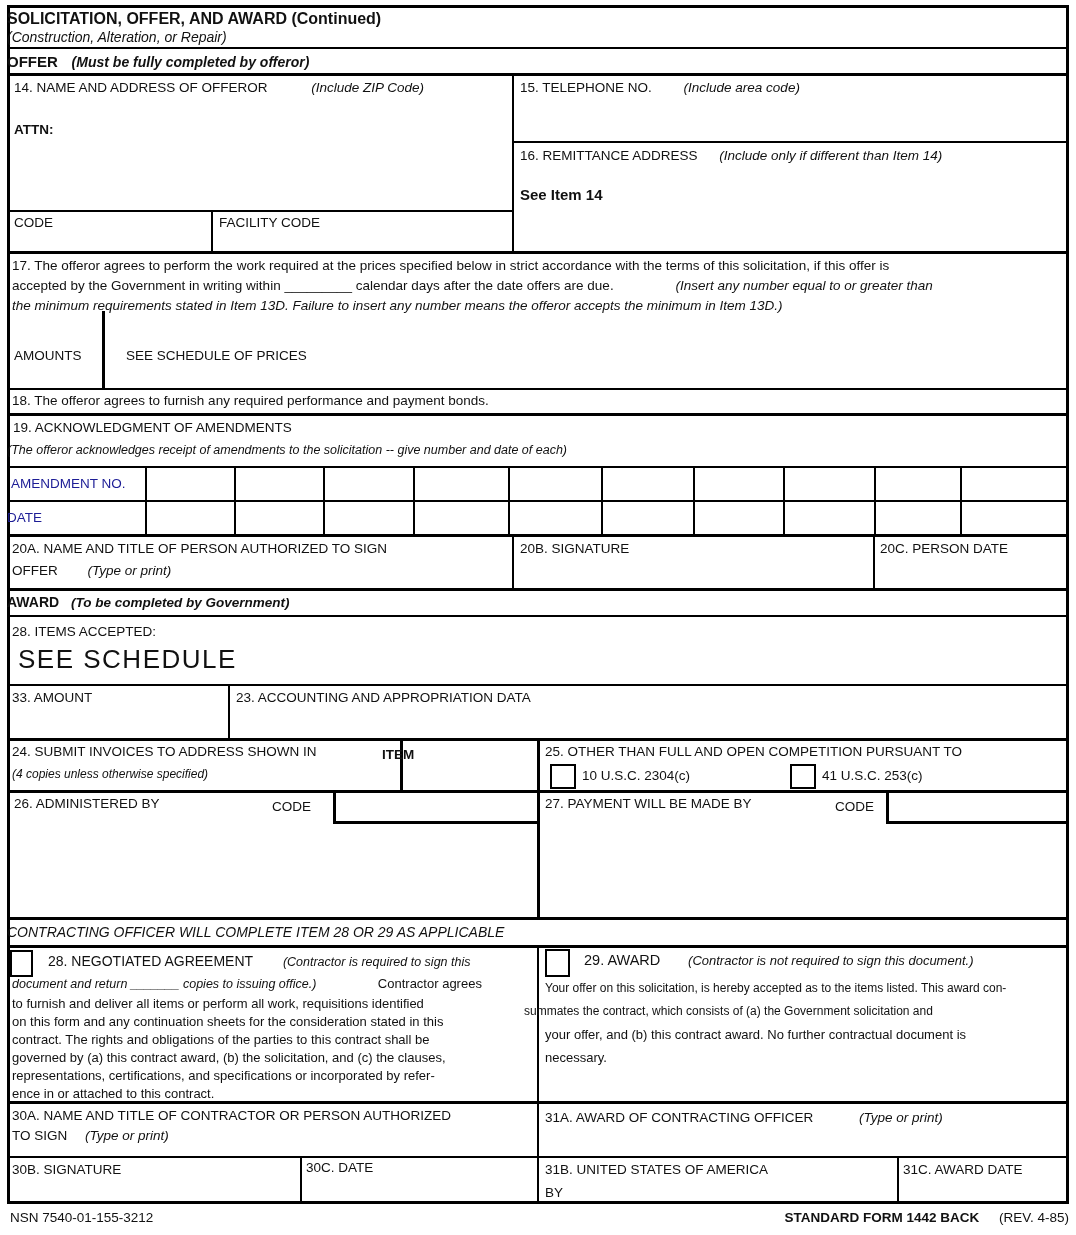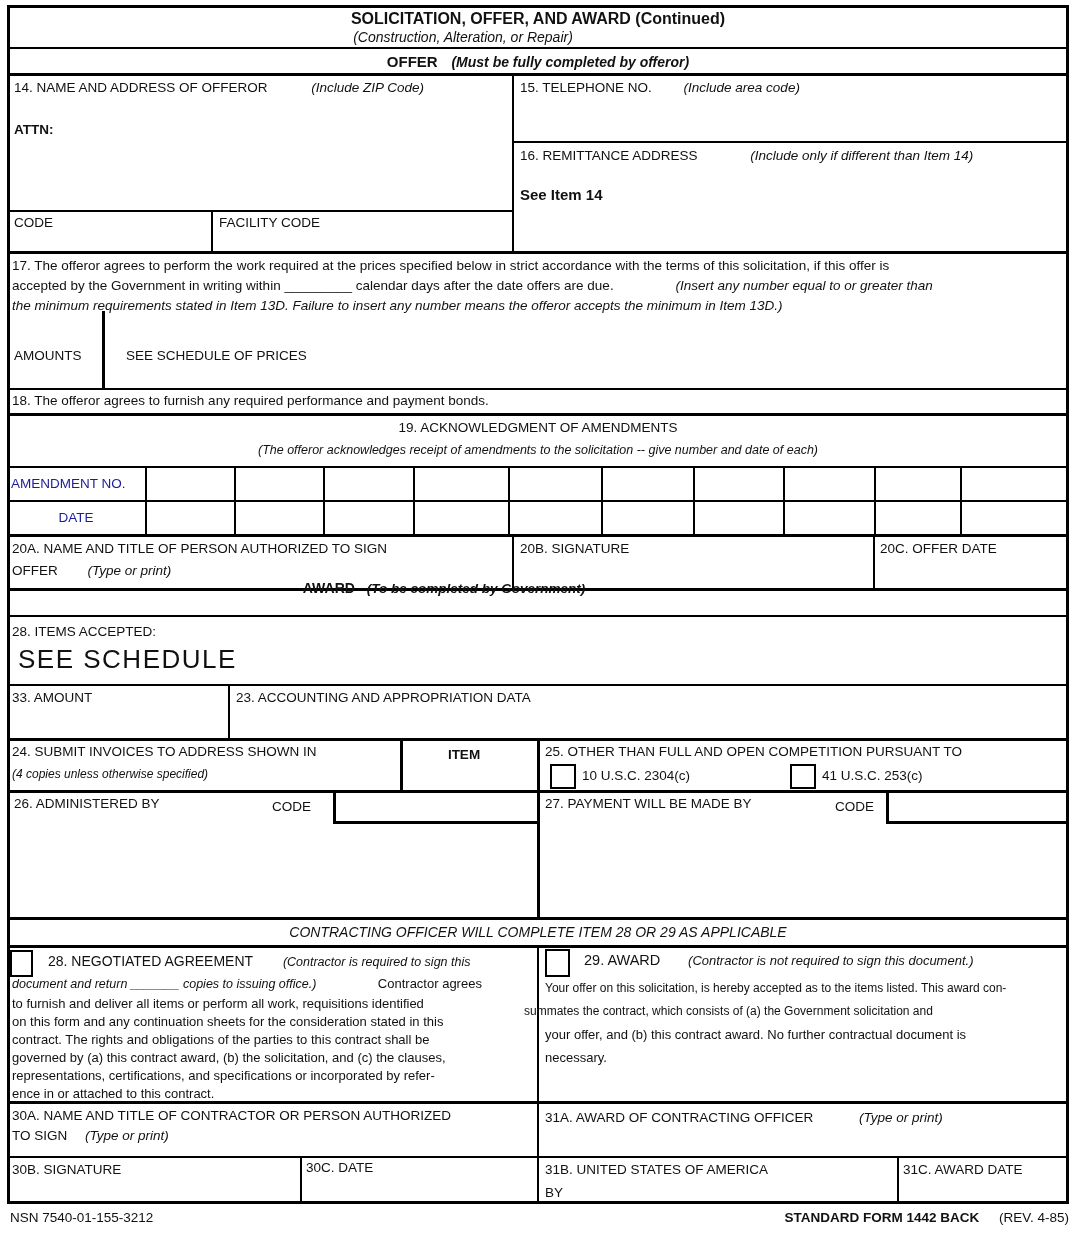--- a/index.html
+++ b/index.html
@@ -1,20 +1,20 @@
 <!DOCTYPE html>
 <html><head>
 <meta charset="utf-8">
 <style>
   html,body{margin:0;padding:0;background:#fff;}
   #page{position:relative;width:1076px;height:1235px;background:#fff;
         font-family:"Liberation Sans", sans-serif;color:#111;overflow:hidden;}
   .hl,.vl{position:absolute;background:#000;}
   .txt{position:absolute;white-space:nowrap;font-size:13.5px;color:#111;line-height:1.15;}
-  .ctr{text-align:center;}
+  .ctr{}
   .b{font-weight:bold;}
   .it{font-style:italic;}
   .blue{color:#1d1d96;}
   .small{font-size:12.5px;}
   .cb{position:absolute;border:2px solid #000;background:#fff;}
   .amcell{position:absolute;border-left:2px solid #000;background:transparent;}
   .big{font-size:26px;font-weight:normal;letter-spacing:1.5px;}
   .title{font-size:16px;font-weight:bold;}
   .sub{font-size:14px;font-style:italic;}
 </style>
@@ -85,66 +85,66 @@
   <div class="txt" style="left:330px;top:230px;width:175px;height:20px"></div>
 
   <div class="txt" style="left:520px;top:80px">
     <span>15. TELEPHONE NO.</span>
     <span class="it" style="margin-left:28px">(Include area code)</span>
   </div>
   <div class="txt" style="left:520px;top:100px;width:540px;height:38px"></div>
 
   <div class="txt" style="left:520px;top:148px">
     <span>16. REMITTANCE ADDRESS</span>
-    <span class="it" style="margin-left:49px">(Include only if different than Item 14)</span>
+    <span class="it" style="margin-left:18px">(Include only if different than Item 14)</span>
   </div>
   <div class="txt b" style="left:520px;top:186px;font-size:15px">See Item 14</div>
 
   <div class="txt" style="left:12px;top:258px">17. The offeror agrees to perform the work required at the prices specified below in strict accordance with the terms of this solicitation, if this offer is</div>
   <div class="txt" style="left:12px;top:278px">
     <span>accepted by the Government in writing within _________  calendar days after the date offers are due.</span>
     <span class="it" style="margin-left:58px">(Insert any number equal to or greater than</span>
   </div>
   <div class="txt it" style="left:12px;top:298px">the minimum requirements stated in Item 13D.  Failure to insert any number means the offeror accepts the minimum in Item 13D.)</div>
   <div class="txt" style="left:14px;top:348px">AMOUNTS</div>
   <div class="txt" style="left:126px;top:348px">SEE SCHEDULE OF PRICES</div>
 
   <div class="txt" style="left:12px;top:393px">18. The offeror agrees to furnish any required performance and payment bonds.</div>
 
-  <div class="txt ctr" style="left:7px;top:420px;width:1062px">19. ACKNOWLEDGMENT OF AMENDMENTS</div>
+  <div class="txt ctr" style="left:13px;top:420px;width:1062px">19. ACKNOWLEDGMENT OF AMENDMENTS</div>
   <div class="txt it ctr small" style="left:7px;top:443px;width:1062px">(The offeror acknowledges receipt of amendments to the solicitation -- give number and date of each)</div>
   <div class="txt blue" style="left:11px;top:476px">AMENDMENT NO.</div>
   <div class="txt blue ctr" style="left:7px;top:510px;width:138px">DATE</div>
 
   <div class="txt" style="left:12px;top:541px">20A. NAME AND TITLE OF PERSON AUTHORIZED TO SIGN</div>
   <div class="txt" style="left:12px;top:563px">
     <span>OFFER</span>
     <span class="it" style="margin-left:26px">(Type or print)</span>
   </div>
   <div class="txt" style="left:520px;top:541px">20B. SIGNATURE</div>
   <div class="txt" style="left:520px;top:560px;width:350px;height:25px"></div>
-  <div class="txt" style="left:880px;top:541px">20C. OFFER DATE</div>
+  <div class="txt" style="left:880px;top:541px">20C. PERSON DATE</div>
   <div class="txt" style="left:880px;top:560px;width:185px;height:25px"></div>
 
-  <div class="txt ctr" style="left:7px;top:580px;width:874px">
+  <div class="txt ctr" style="left:7px;top:594px;width:874px">
     <span class="b" style="font-size:14px">AWARD</span>
     <span class="b it" style="margin-left:8px">(To be completed by Government)</span>
   </div>
 
   <div class="txt" style="left:12px;top:624px">28. ITEMS ACCEPTED:</div>
   <div class="txt big" style="left:18px;top:645px">SEE SCHEDULE</div>
 
   <div class="txt" style="left:12px;top:690px">33. AMOUNT</div>
   <div class="txt" style="left:12px;top:710px;width:200px;height:22px"></div>
   <div class="txt" style="left:236px;top:690px">23. ACCOUNTING AND APPROPRIATION DATA</div>
   <div class="txt" style="left:236px;top:710px;width:800px;height:22px"></div>
 
   <div class="txt" style="left:12px;top:744px">24. SUBMIT INVOICES TO ADDRESS SHOWN IN</div>
   <div class="txt it" style="left:12px;top:768px;font-size:12px">(4 copies unless otherwise specified)</div>
-  <div class="txt b ctr" style="left:409px;top:747px;width:110px">ITEM</div>
+  <div class="txt b ctr" style="left:382px;top:747px;width:110px">ITEM</div>
   <div class="txt" style="left:403px;top:765px;width:134px;height:24px"></div>
 
   <div class="txt" style="left:545px;top:744px">25. OTHER THAN FULL AND OPEN COMPETITION PURSUANT TO</div>
   <div class="cb" style="left:550px;top:764px;width:22px;height:21px"></div>
   <div class="txt" style="left:582px;top:768px">10 U.S.C. 2304(c)</div>
   <div class="cb" style="left:790px;top:764px;width:22px;height:21px"></div>
   <div class="txt" style="left:822px;top:768px">41 U.S.C. 253(c)</div>
 
   <div class="txt" style="left:14px;top:796px">26. ADMINISTERED BY</div>
   <div class="txt" style="left:272px;top:799px">CODE</div>

